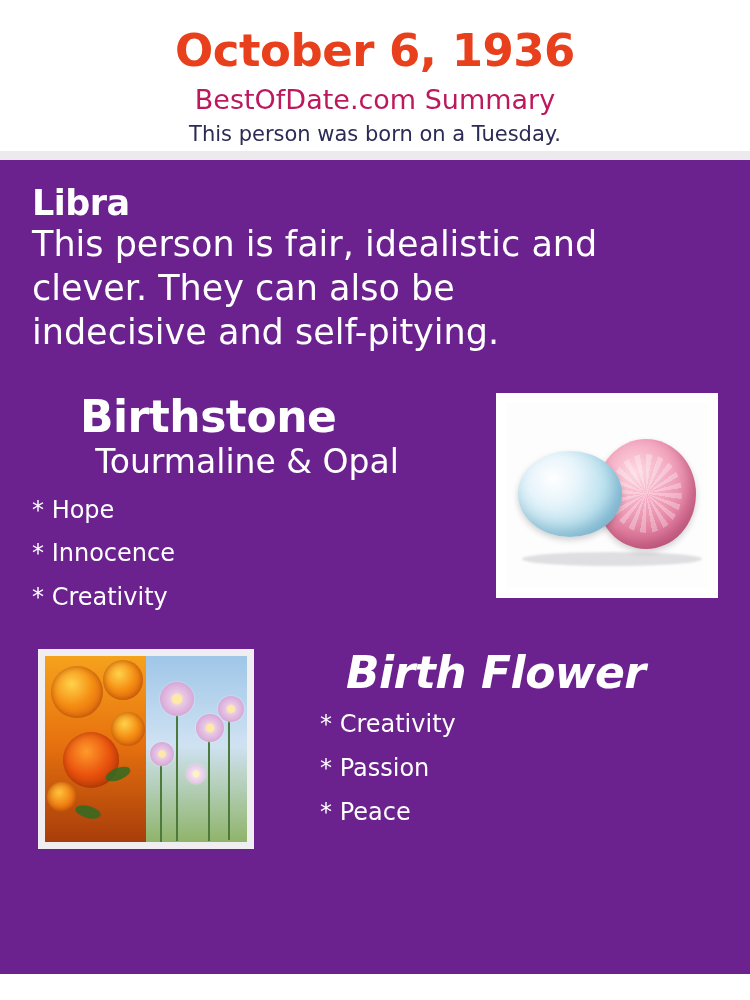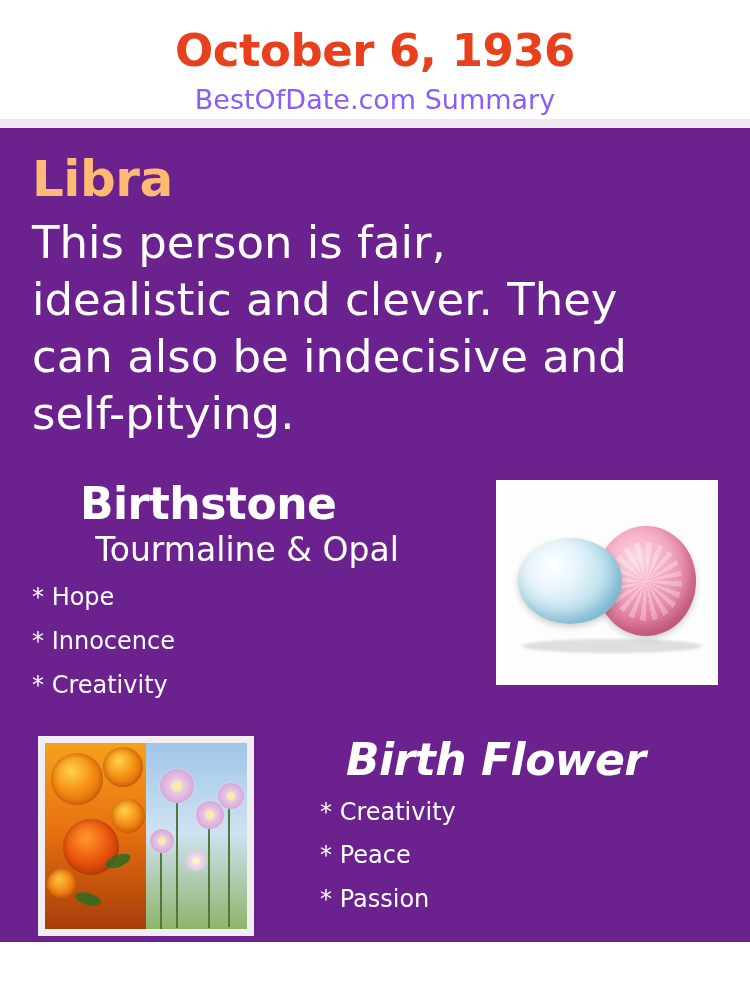--- a/index.html
+++ b/index.html
@@ -24,21 +24,21 @@
     text-align: center;
   }
   .header-date {
     color: #e8401c;
     font-size: 45px;
     font-weight: bold;
     line-height: 1.12;
     letter-spacing: -0.5px;
   }
   .header-sub {
-    color: #8b5cf6;
+    color: #be185d;
     font-size: 27px;
     font-weight: normal;
     line-height: 1.3;
     margin-top: 6px;
   }
   .header-note {
     color: #2b2b55;
     font-size: 21px;
     line-height: 1.3;
     margin-top: 4px;
@@ -52,31 +52,31 @@
   
   .body {
     background: #6b228e;
     width: 100%;
     height: 814px;
     padding: 24px 32px 0 32px;
     position: relative;
   }
 
   .zodiac-name {
-    color: #fdba74;
-    font-size: 50px;
+    color: #ffffff;
+    font-size: 35px;
     font-weight: bold;
     line-height: 1.1;
     letter-spacing: -0.5px;
   }
   .zodiac-desc {
     color: #ffffff;
-    font-size: 45px;
+    font-size: 35px;
     line-height: 1.26;
-    margin-top: 8px;
+    margin-top: 0;
     font-weight: normal;
     max-width: 600px;
   }
 
   
   .stone-block {
     margin-top: 38px;
     position: relative;
     min-height: 230px;
   }
@@ -257,20 +257,21 @@
   .flower-text .trait { margin-left: 22px; }
 </style>
 </head>
 <body>
 
 <div class="page">
 
   <div class="header">
     <div class="header-date">October 6, 1936</div>
     <div class="header-sub">BestOfDate.com Summary</div>
+    <div class="header-note">This person was born on a Tuesday.</div>
   </div>
   <div class="header-rule"></div>
 
   <div class="body">
 
     <div>
       <div class="zodiac-name">Libra</div>
       <div class="zodiac-desc">This person is fair, idealistic and clever. They can also be indecisive and self-pitying.</div>
     </div>
 
@@ -312,19 +313,19 @@
             <div class="cflower f2"></div>
             <div class="cflower f3"></div>
             <div class="cflower f4"></div>
             <div class="cflower f5"></div>
           </div>
         </div>
       </div>
       <div class="flower-text">
         <div class="block-title">Birth Flower</div>
         <div class="trait">* Creativity</div>
+        <div class="trait">* Passion</div>
         <div class="trait">* Peace</div>
-        <div class="trait">* Passion</div>
       </div>
     </div>
 
   </div>
 </div>
 
 </body></html>

